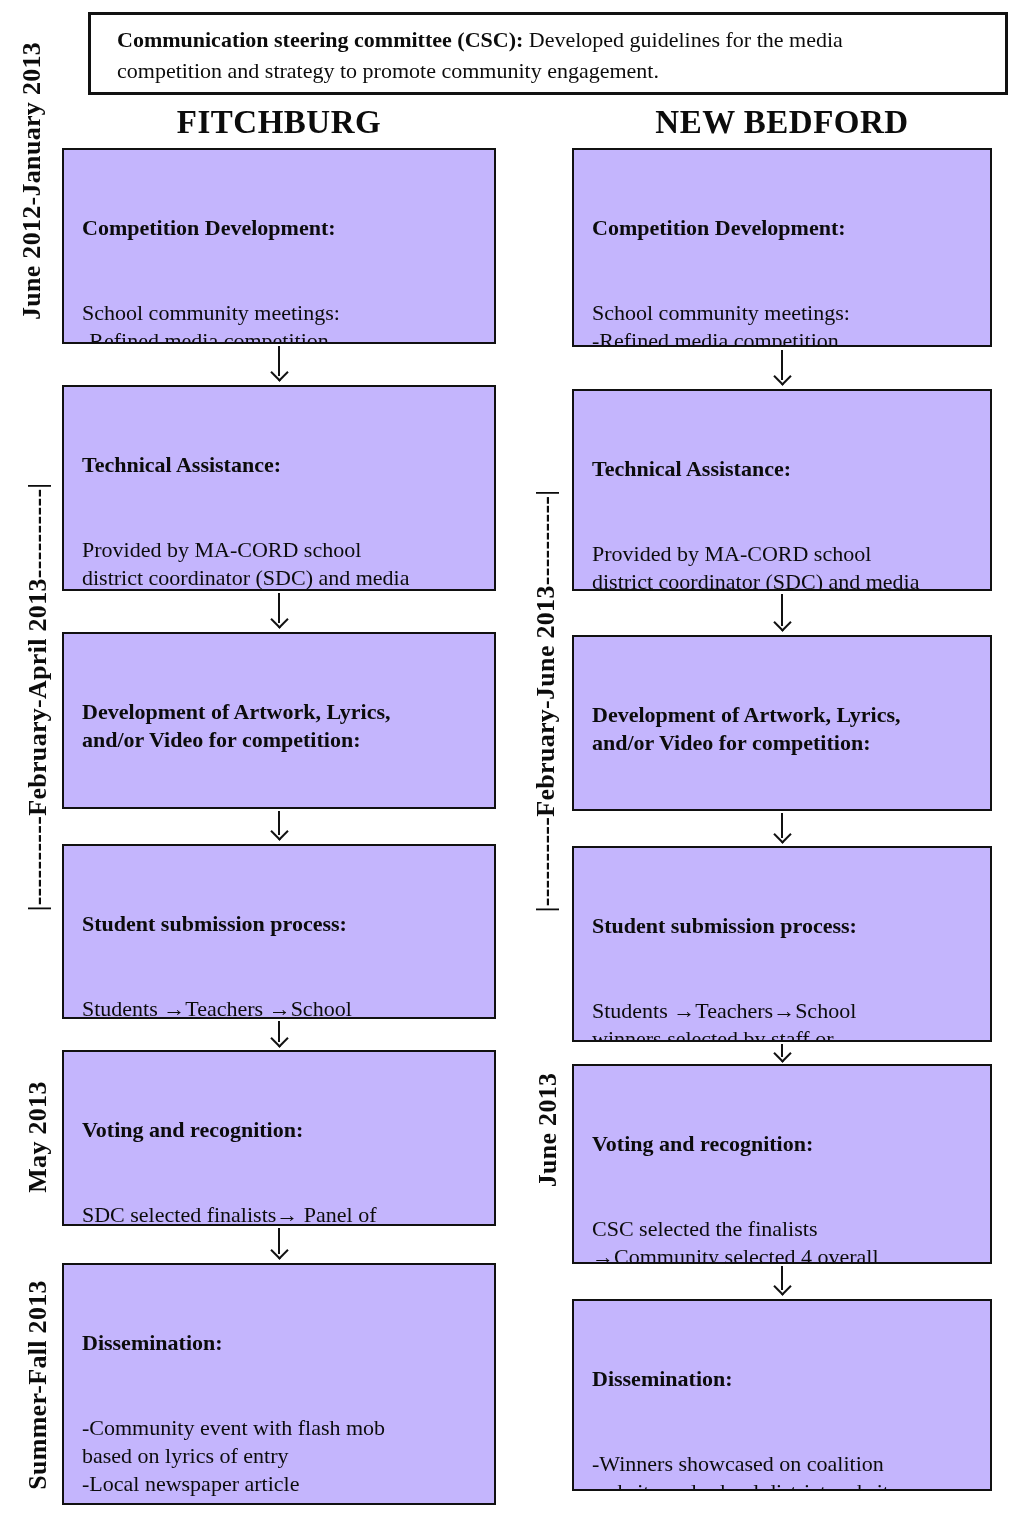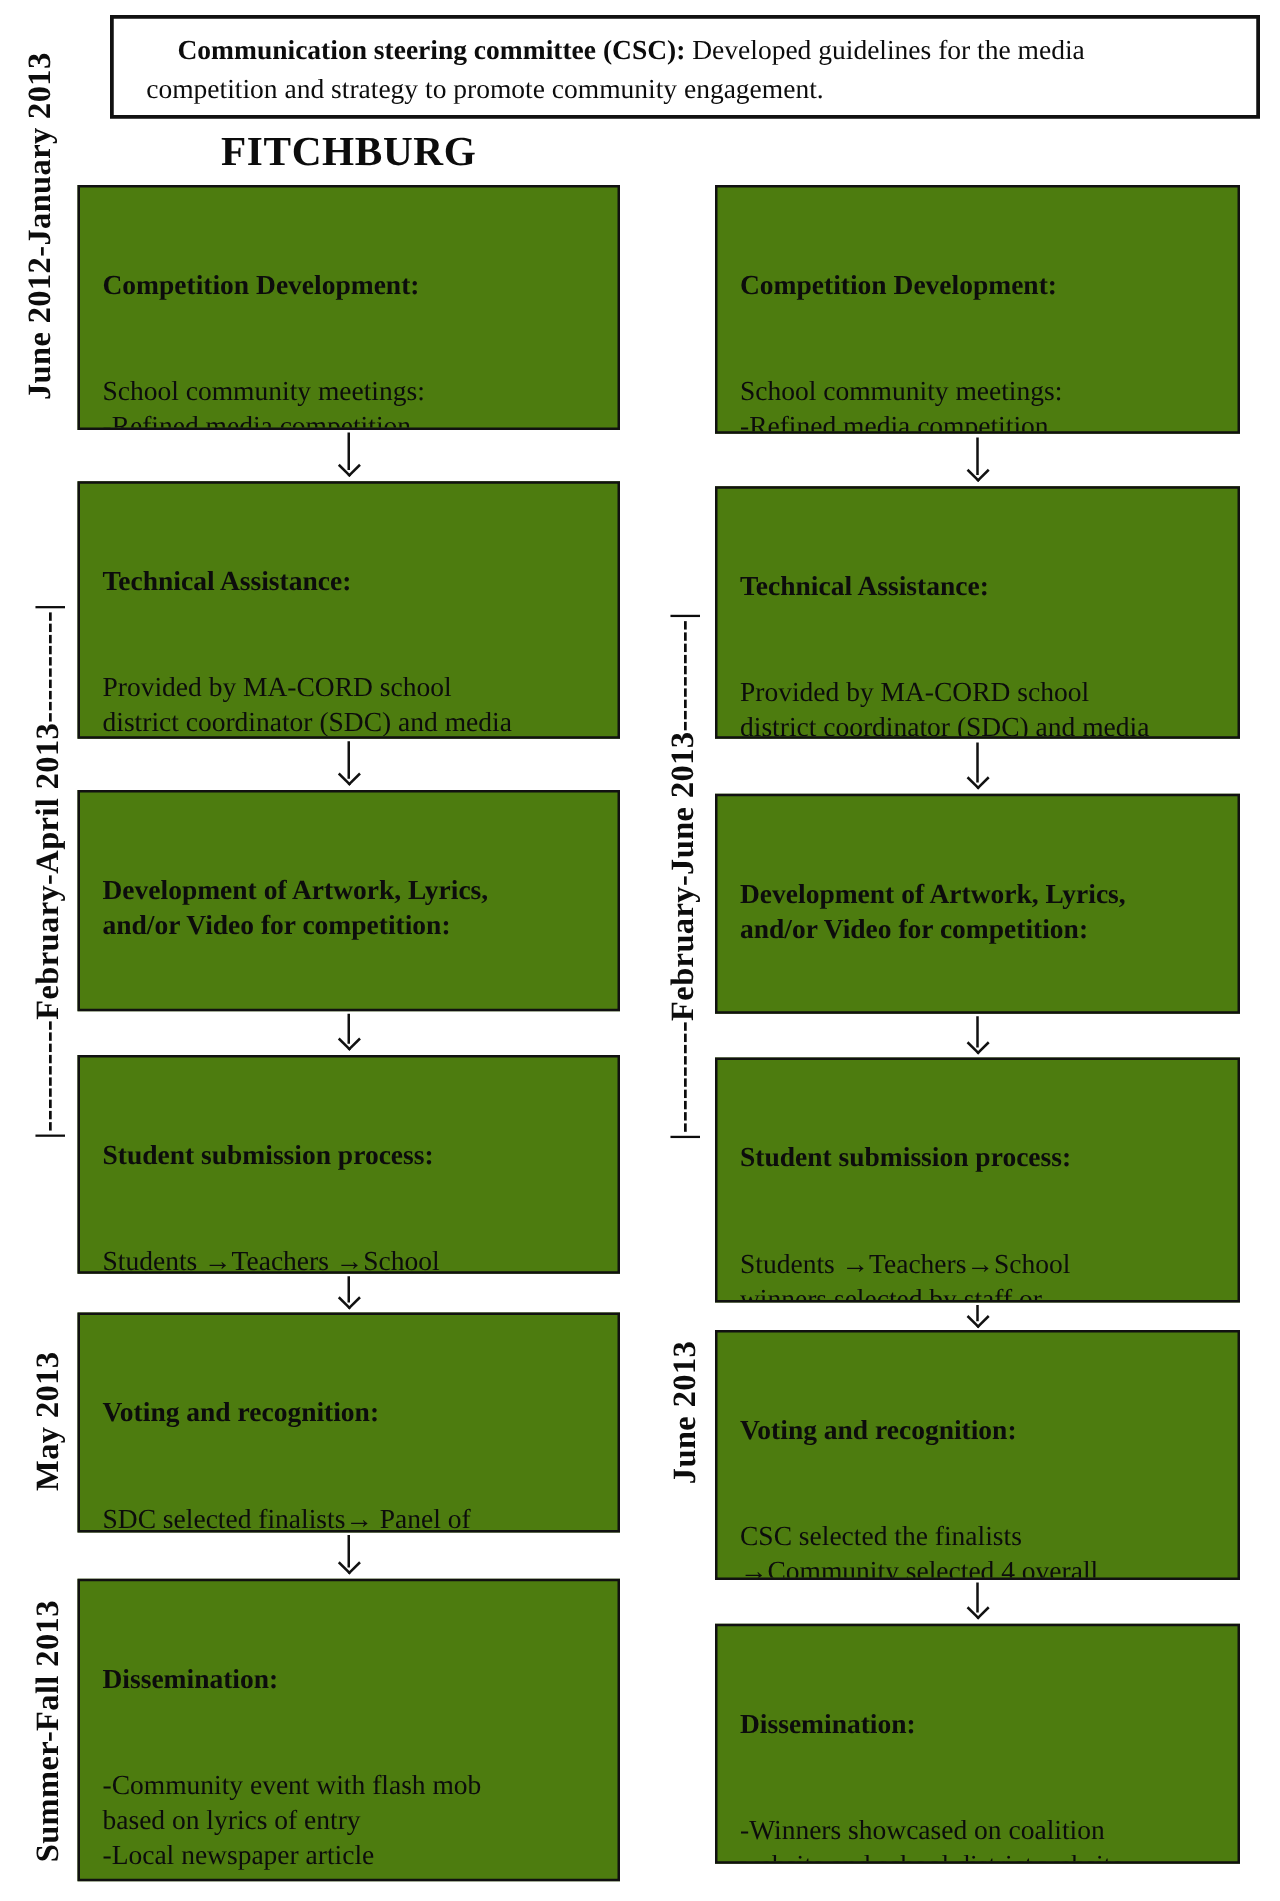--- a/index.html
+++ b/index.html
@@ -8,42 +8,42 @@
     width: 1024px;
     height: 1521px;
     background: #ffffff;
     font-family: "Liberation Serif", "DejaVu Serif", serif;
     color: #0c0c0c;
     overflow: hidden;
   }
   .box {
     position: absolute;
     border: 2px solid #111;
-    background: #4d7c0f;
+    background: #c4b5fd;
     box-sizing: border-box;
     padding: 8px 10px 8px 18px;
     font-size: 22px;
     line-height: 1.28;
     white-space: pre;
     overflow: hidden;
   }
   .box .t { font-weight: bold; white-space: pre; }
   .box .b { white-space: pre; }
   .csc {
     position: absolute;
     left: 88px; top: 12px; width: 920px; height: 83px;
     border: 3px solid #111;
     box-sizing: border-box;
     background: #fff;
     padding: 9px 14px 8px 26px;
     font-size: 22px;
     line-height: 1.42;
     white-space: pre;
   }
-  .csc b { font-weight: bold; margin-left: 25px; }
+  .csc b { font-weight: bold; }
   .colhead {
     position: absolute;
     font-weight: bold;
     font-size: 33px;
     letter-spacing: 0.5px;
     text-align: center;
     white-space: nowrap;
   }
   .vlabel {
     position: absolute;
@@ -77,20 +77,21 @@
 </style>
 </head>
 <body>
 
 <div class="canvas">
 
   <div class="csc"><b>Communication steering committee (CSC):</b><span> Developed guidelines for the media
 competition and strategy to promote community engagement.</span></div>
 
   <div class="colhead" style="left:62px; top:104px; width:434px;">FITCHBURG</div>
+  <div class="colhead" style="left:564px; top:104px; width:436px;">NEW BEDFORD</div>
 
   <div class="vlabel" style="left:32px; top:181px;">June 2012-January 2013</div>
   <div class="vlabel" style="left:38px; top:697px;">|----------February-April 2013----------|</div>
   <div class="vlabel" style="left:38px; top:1137px;">May 2013</div>
   <div class="vlabel" style="left:38px; top:1385px;">Summer-Fall 2013</div>
   <div class="vlabel" style="left:546px; top:701px;">|----------February-June 2013----------|</div>
   <div class="vlabel" style="left:548px; top:1130px;">June 2013</div>
 
   <div class="box" style="left:62px; top:148px; width:434px; height:196px;">
     <div class="t">Competition Development:</div>

